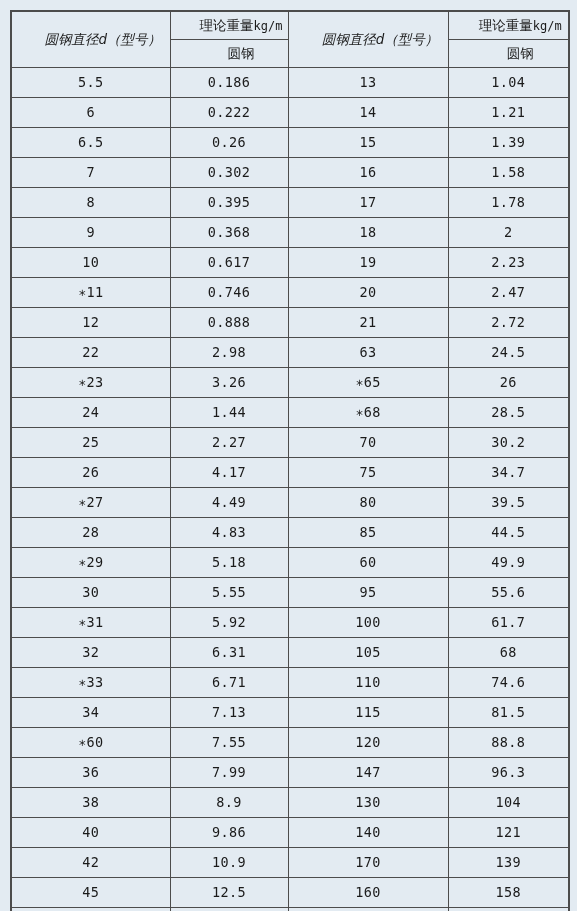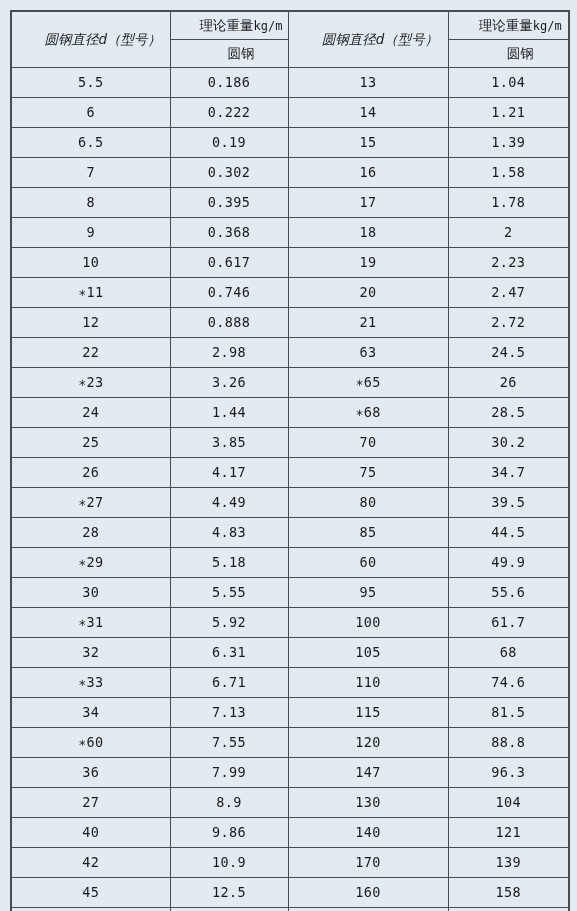--- a/index.html
+++ b/index.html
@@ -113,21 +113,21 @@
           <td>1.04</td>
         </tr>
         <tr>
           <td>6</td>
           <td>0.222</td>
           <td>14</td>
           <td>1.21</td>
         </tr>
         <tr>
           <td>6.5</td>
-          <td>0.19</td>
+          <td>0.26</td>
           <td>15</td>
           <td>1.39</td>
         </tr>
         <tr>
           <td>7</td>
           <td>0.302</td>
           <td>16</td>
           <td>1.58</td>
         </tr>
         <tr>
@@ -173,21 +173,21 @@
           <td>26</td>
         </tr>
         <tr>
           <td>24</td>
           <td>1.44</td>
           <td>∗68</td>
           <td>28.5</td>
         </tr>
         <tr>
           <td>25</td>
-          <td>3.85</td>
+          <td>2.27</td>
           <td>70</td>
           <td>30.2</td>
         </tr>
         <tr>
           <td>26</td>
           <td>4.17</td>
           <td>75</td>
           <td>34.7</td>
         </tr>
         <tr>
@@ -244,21 +244,21 @@
           <td>120</td>
           <td>88.8</td>
         </tr>
         <tr>
           <td>36</td>
           <td>7.99</td>
           <td>147</td>
           <td>96.3</td>
         </tr>
         <tr>
-          <td>27</td>
+          <td>38</td>
           <td>8.9</td>
           <td>130</td>
           <td>104</td>
         </tr>
         <tr>
           <td>40</td>
           <td>9.86</td>
           <td>140</td>
           <td>121</td>
         </tr>

